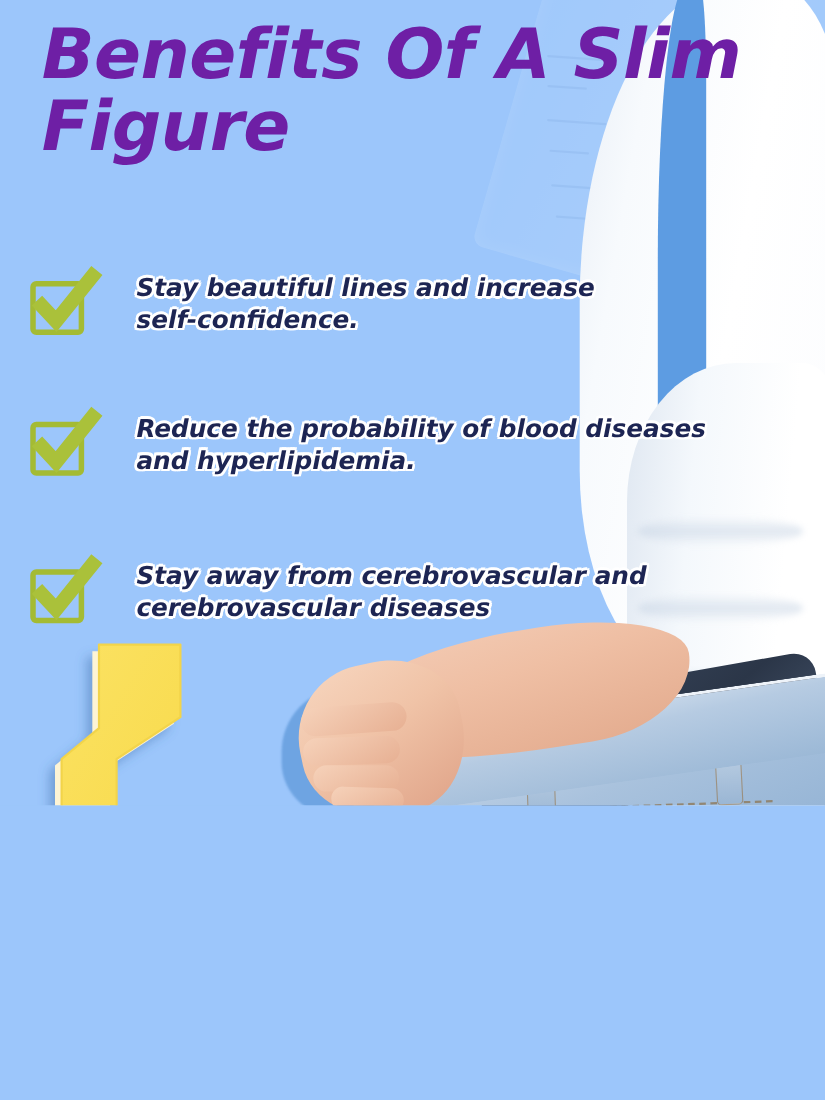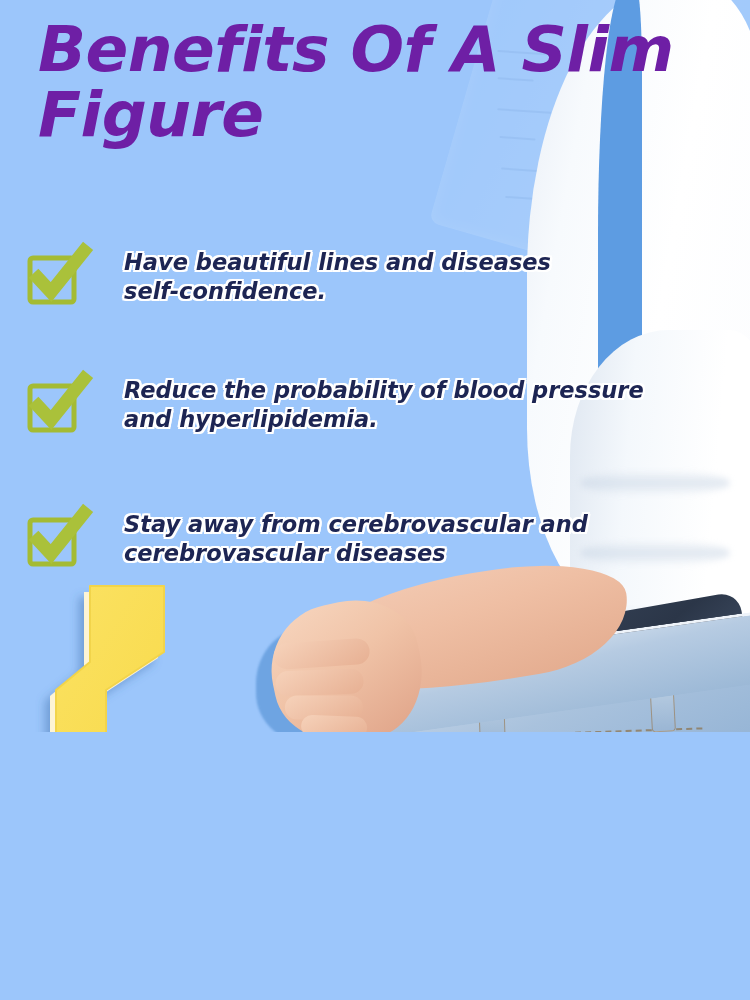--- a/index.html
+++ b/index.html
@@ -323,32 +323,32 @@
 
     <div class="benefits">
 
       <div class="benefit-row r1">
         <span class="checkbox-icon">
           <svg viewBox="0 0 58 58">
             <rect x="4" y="8" width="44" height="44" rx="3" fill="none" stroke="#a4bb33" stroke-width="5"></rect>
             <path d="M12 28 L25 42 L58 1" fill="none" stroke="#aac13a" stroke-width="13" stroke-linecap="square" stroke-linejoin="miter"></path>
           </svg>
         </span>
-        <span class="benefit-text">Have beautiful lines and diseases
+        <span class="benefit-text">Stay beautiful lines and increase
 self-confidence.</span>
       </div>
 
       <div class="benefit-row r2">
         <span class="checkbox-icon">
           <svg viewBox="0 0 58 58">
             <rect x="4" y="8" width="44" height="44" rx="3" fill="none" stroke="#a4bb33" stroke-width="5"></rect>
             <path d="M12 28 L25 42 L58 1" fill="none" stroke="#aac13a" stroke-width="13" stroke-linecap="square" stroke-linejoin="miter"></path>
           </svg>
         </span>
-        <span class="benefit-text">Reduce the probability of blood pressure
+        <span class="benefit-text">Reduce the probability of blood diseases
 and hyperlipidemia.</span>
       </div>
 
       <div class="benefit-row r3">
         <span class="checkbox-icon">
           <svg viewBox="0 0 58 58">
             <rect x="4" y="8" width="44" height="44" rx="3" fill="none" stroke="#a4bb33" stroke-width="5"></rect>
             <path d="M12 28 L25 42 L58 1" fill="none" stroke="#aac13a" stroke-width="13" stroke-linecap="square" stroke-linejoin="miter"></path>
           </svg>
         </span>

